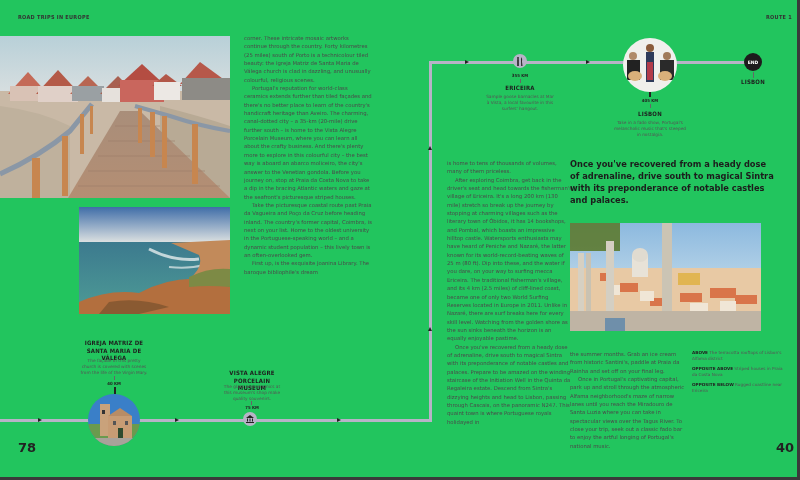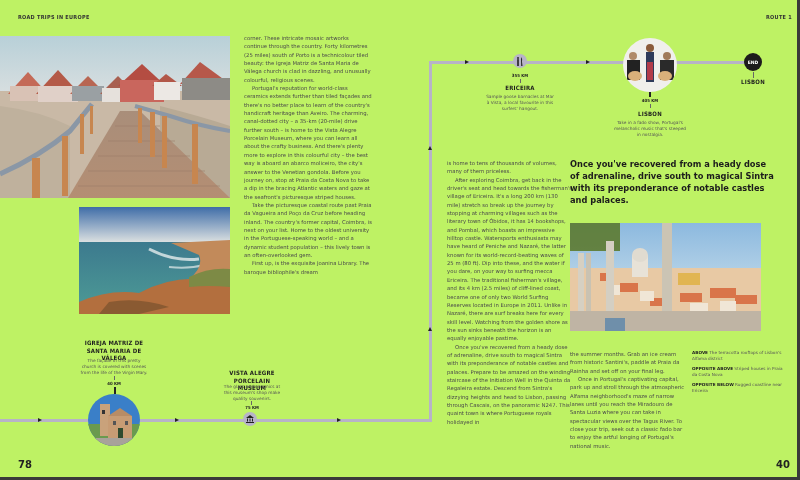--- a/index.html
+++ b/index.html
@@ -1,19 +1,19 @@
 <!DOCTYPE html>
 <html><head>
 <meta charset="utf-8">
 <style>
   html,body{margin:0;padding:0;}
   body{width:800px;height:480px;position:relative;overflow:hidden;background:#2d2d2d;font-family:"Liberation Sans",sans-serif;}
-  .spread{position:absolute;left:0;top:0;width:797px;height:477px;background:#bef264;border-bottom:3px solid #3a3a3a;border-right:3px solid #3a3a3a;}
+  .spread{position:absolute;left:0;top:0;width:797px;height:477px;background:#22c55e;border-bottom:3px solid #3a3a3a;border-right:3px solid #3a3a3a;}
   .runhead{position:absolute;top:14px;font-family:"DejaVu Sans Condensed","DejaVu Sans",sans-serif;font-size:5.5px;font-weight:bold;letter-spacing:0.3px;color:#333;}
-  .folio{position:absolute;top:440px;font-size:10px;font-weight:bold;color:#222;font-family:"DejaVu Sans",sans-serif;margin-top:19px;}
+  .folio{position:absolute;top:440px;font-size:13px;font-weight:bold;color:#222;font-family:"DejaVu Sans",sans-serif;}
   .body{position:absolute;font-family:"DejaVu Sans",sans-serif;font-size:5.3px;line-height:8.35px;color:#4a4a4a;}
   .body p{margin:0;text-indent:8px;}
   .body p.first{text-indent:0;}
   .photo{position:absolute;overflow:hidden;}
   .route{position:absolute;background:#b7b3c7;}
   .arrow{position:absolute;width:0;height:0;border-top:2.5px solid transparent;border-bottom:2.5px solid transparent;border-left:4px solid #222;}
   .varrow{position:absolute;width:0;height:0;border-left:2.5px solid transparent;border-right:2.5px solid transparent;border-bottom:4px solid #222;}
   .stop-title{position:absolute;font-family:"DejaVu Sans Condensed","DejaVu Sans",sans-serif;font-weight:bold;font-size:6px;line-height:7.5px;color:#1e1e1e;text-align:center;letter-spacing:0.2px;}
   .stop-desc{position:absolute;font-family:"DejaVu Sans",sans-serif;font-size:4.3px;line-height:6px;color:#555;text-align:center;}
   .km{position:absolute;font-family:"DejaVu Sans Condensed","DejaVu Sans",sans-serif;font-size:4.3px;font-weight:bold;color:#222;text-align:center;}

